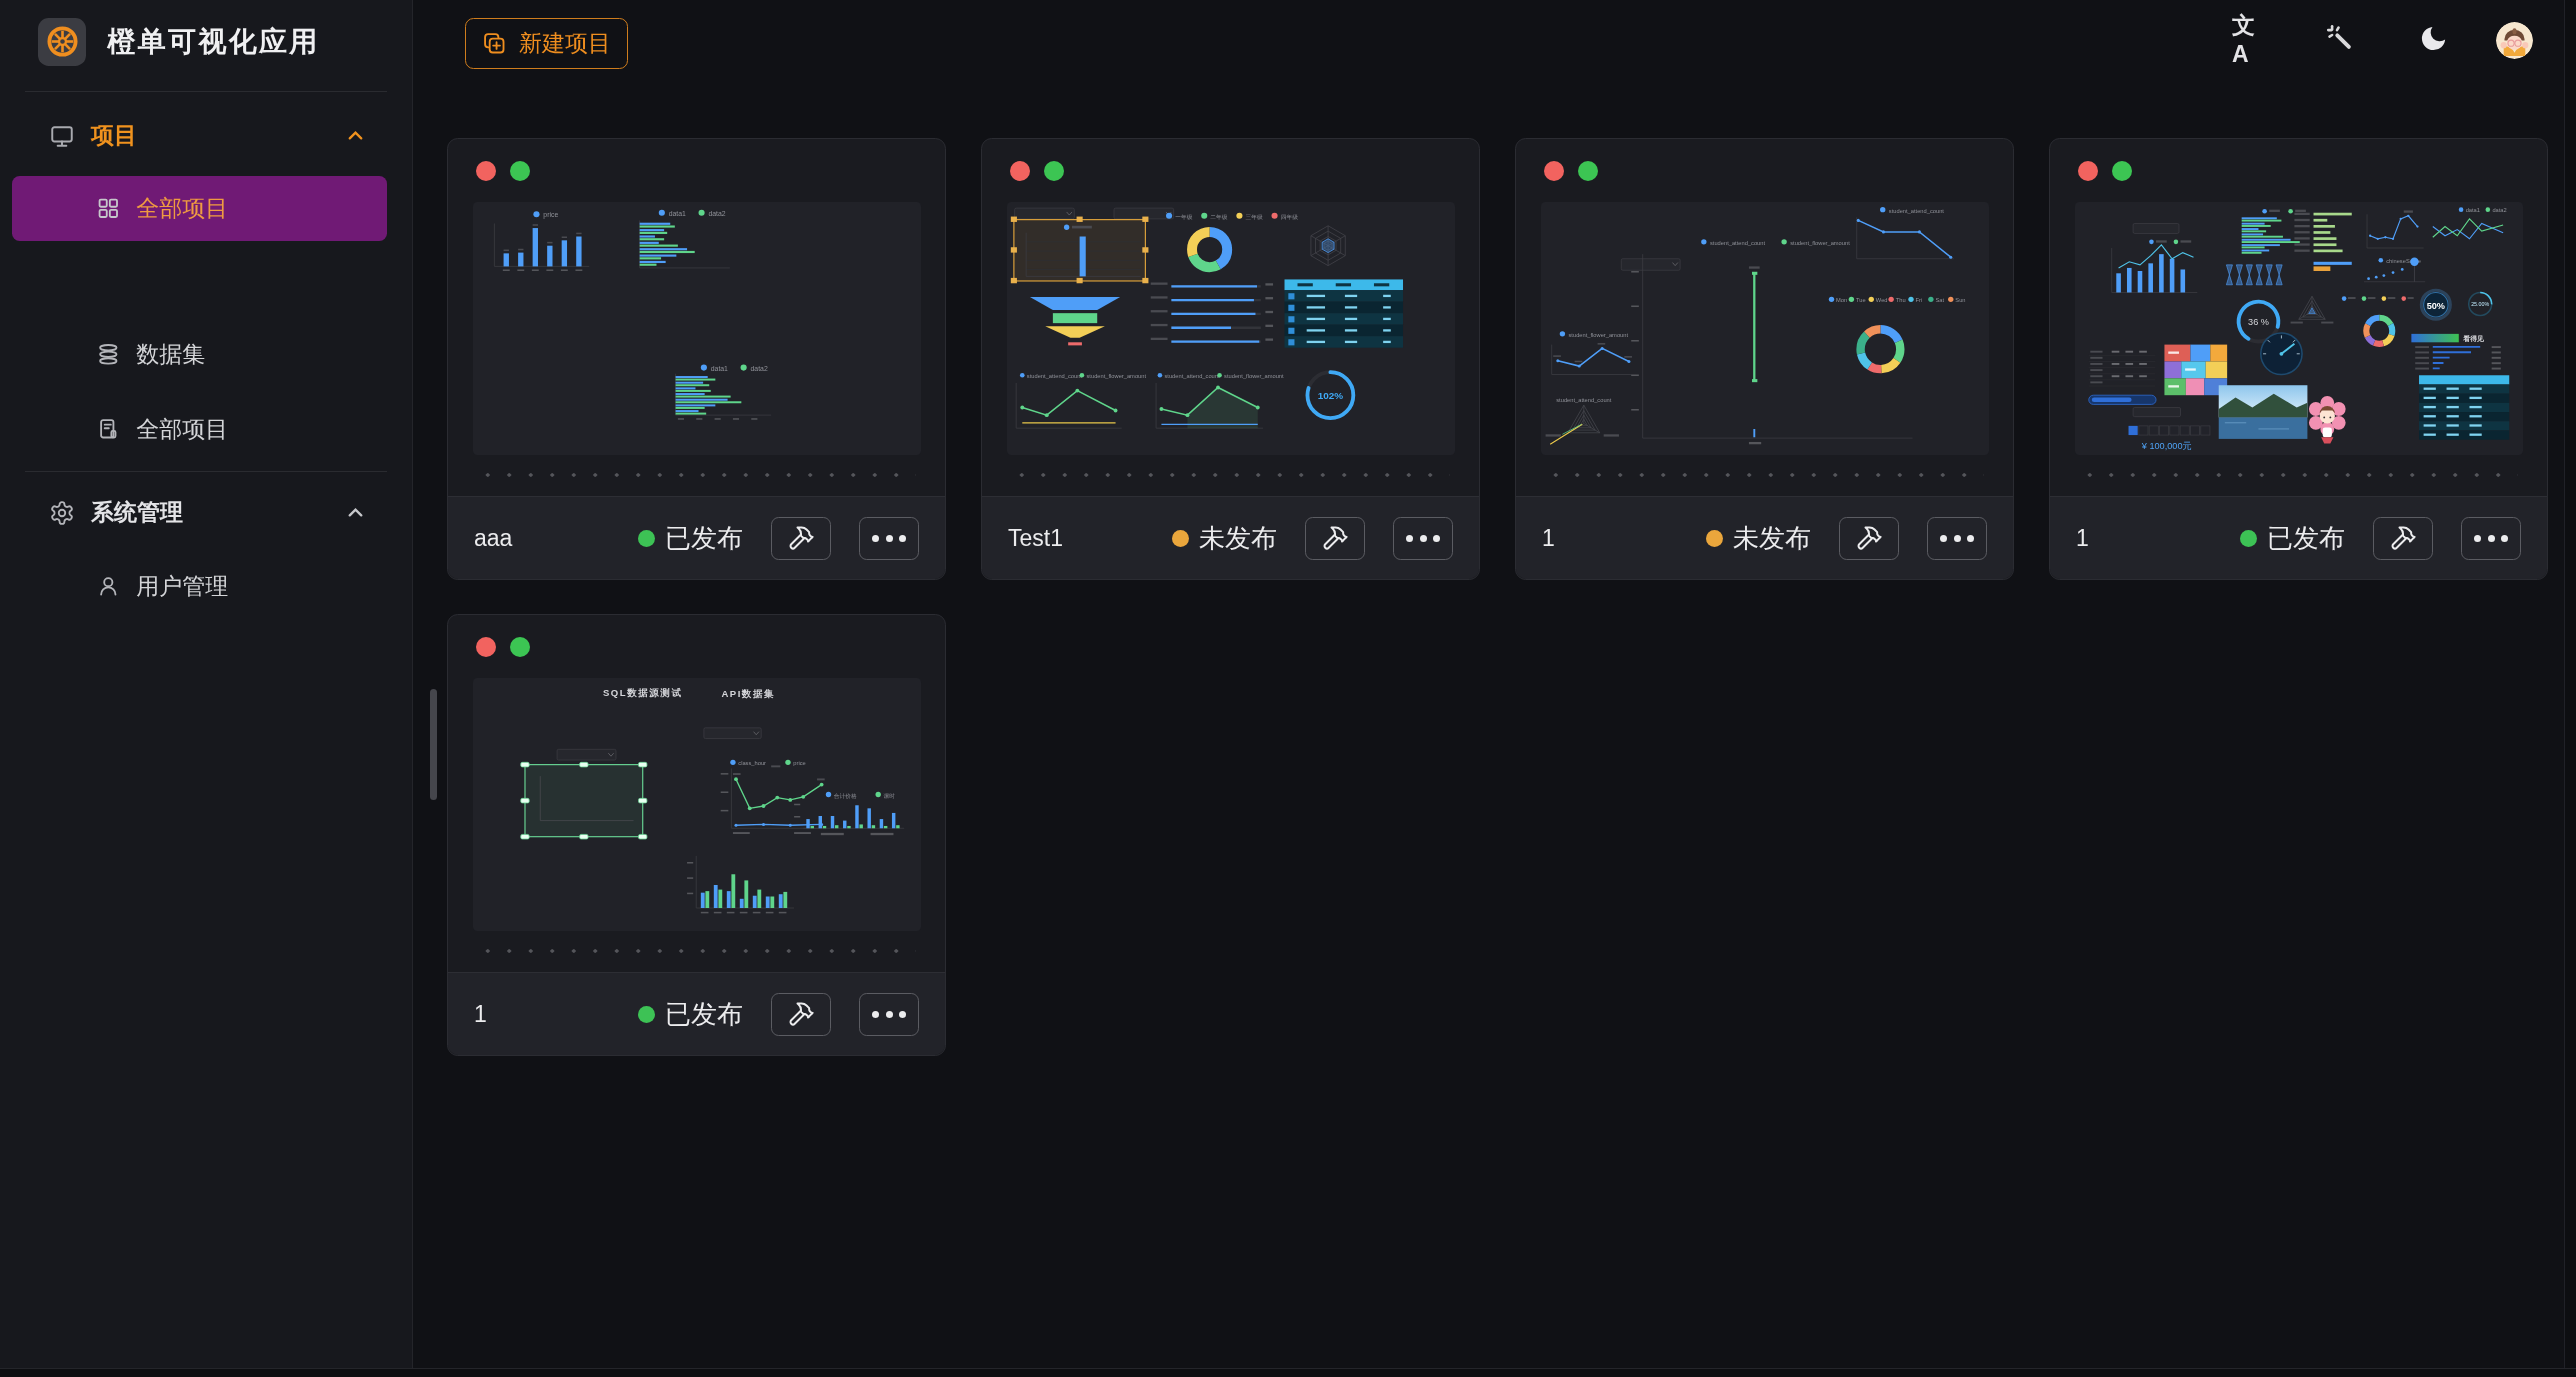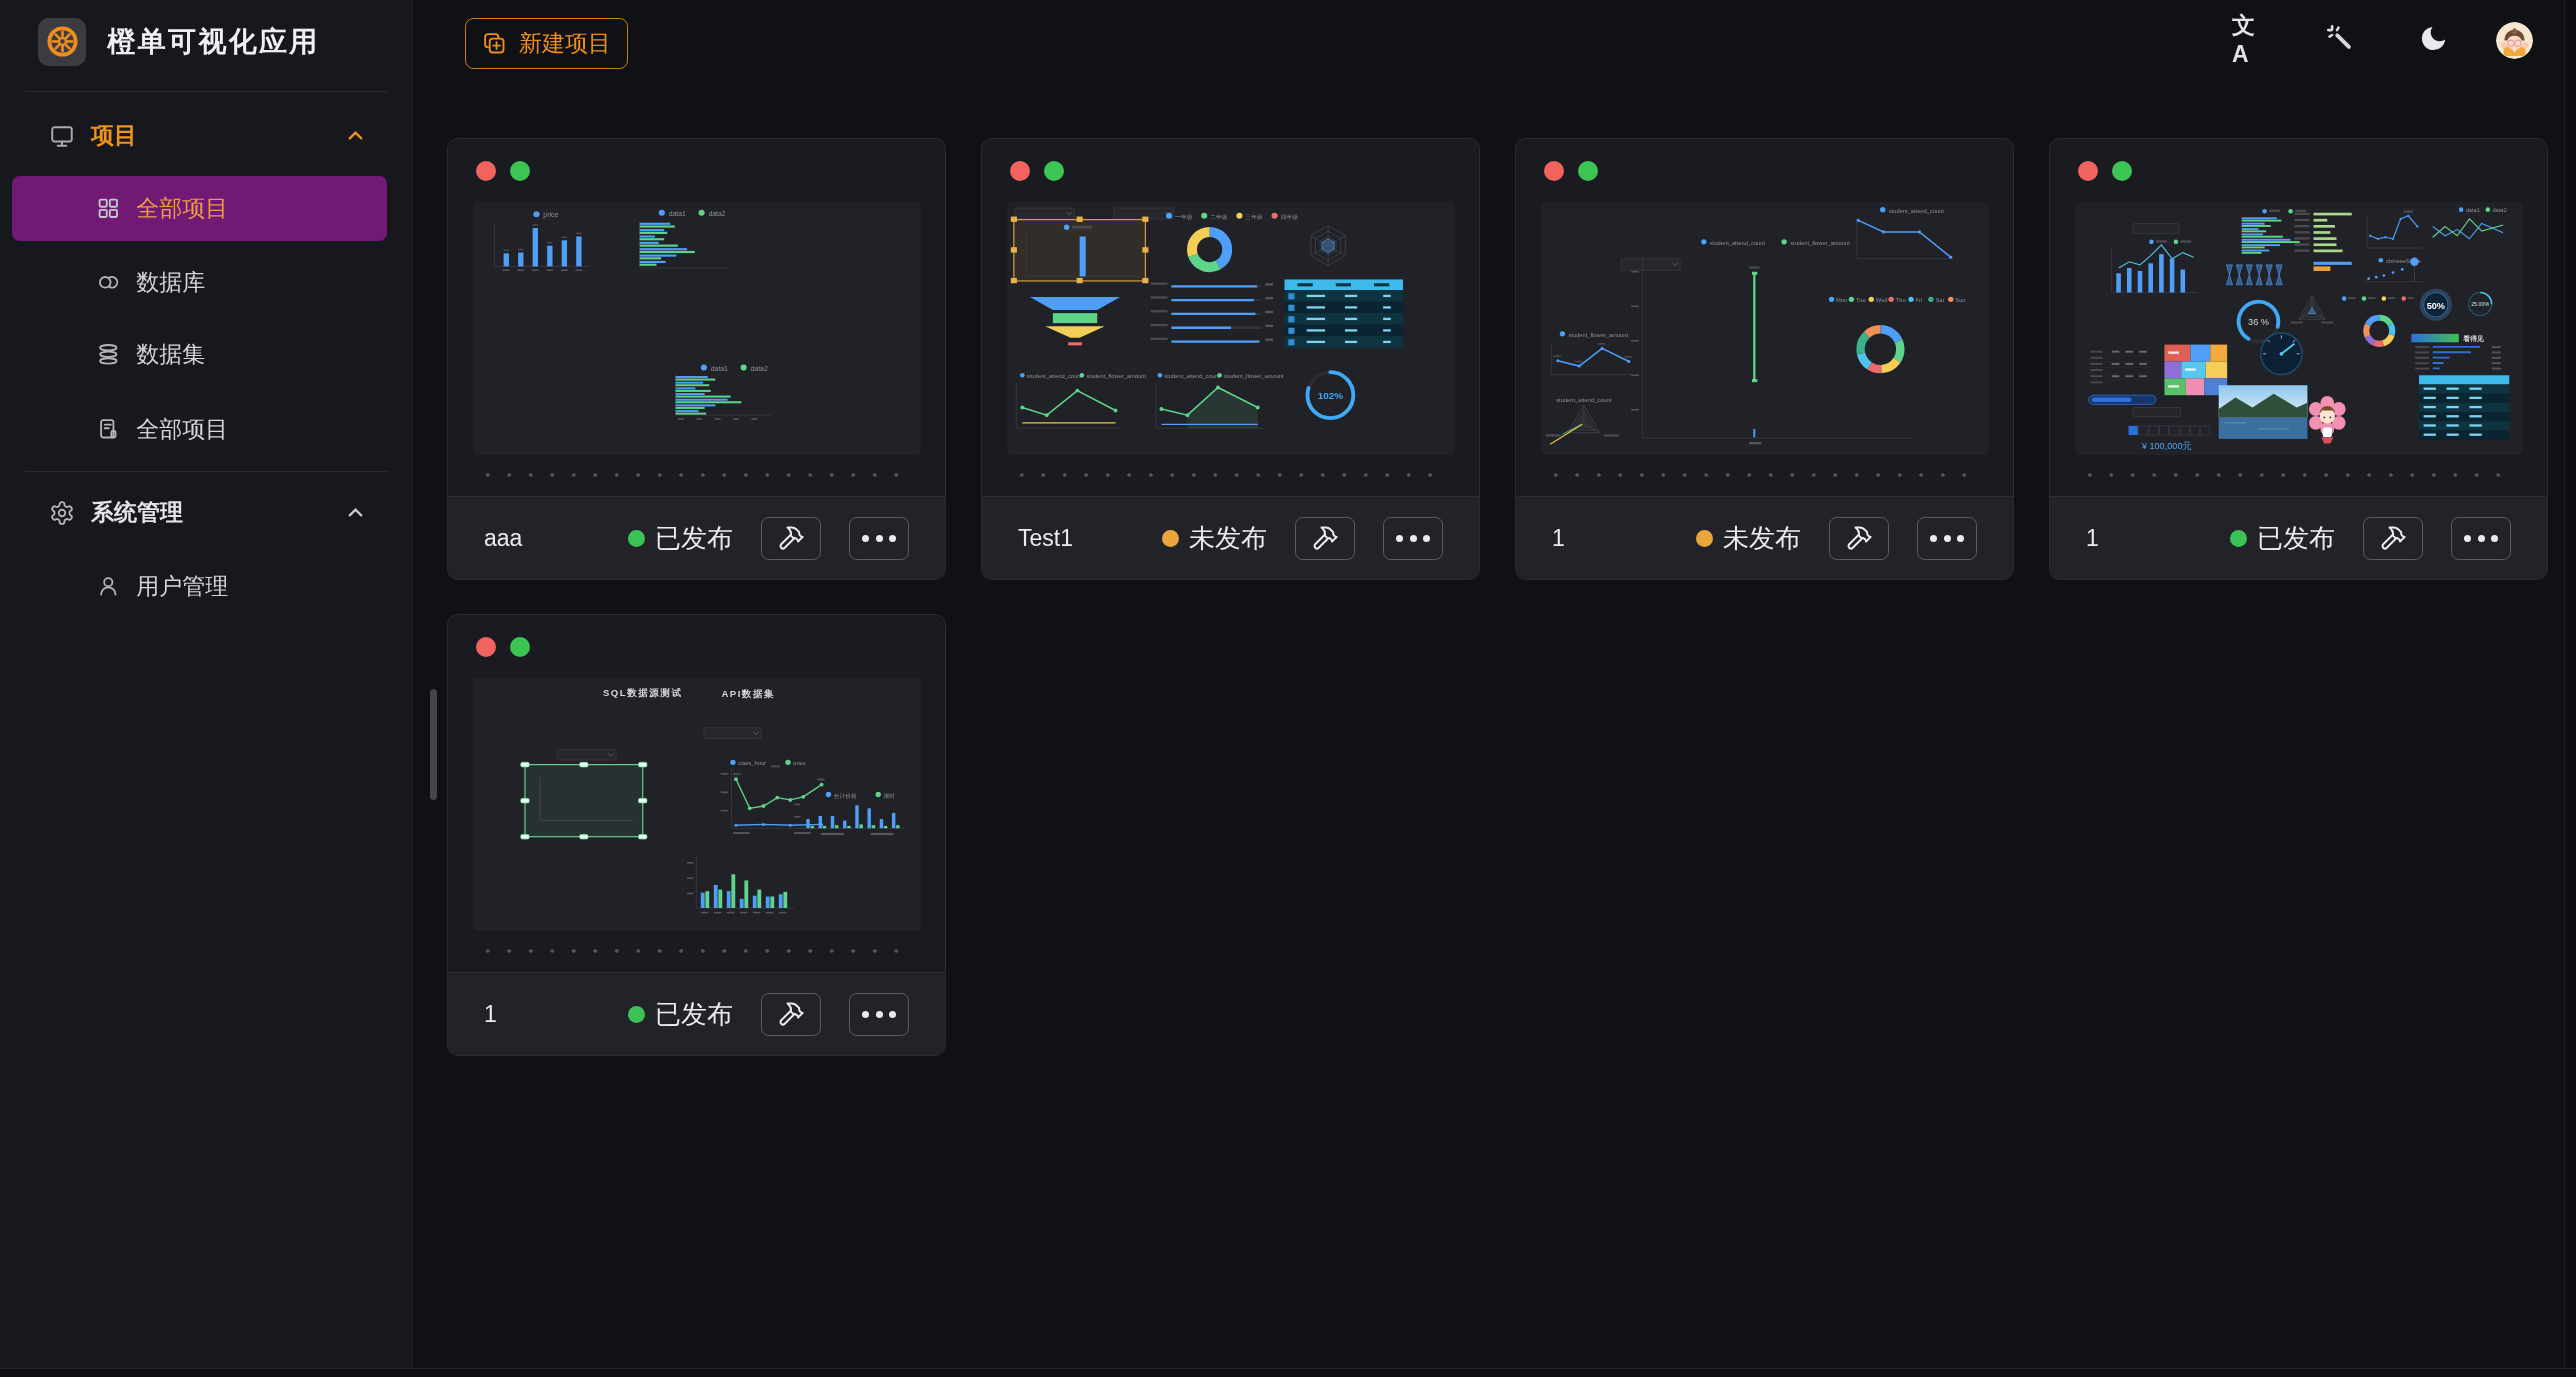--- a/index.html
+++ b/index.html
@@ -53,21 +53,21 @@
   .tdot { width:20px; height:20px; border-radius:50%; }
   .tdot.red { background:#f2635f; } .tdot.grn { background:#3cc553; }
   .thumb { position:absolute; left:24.6px; top:63px; width:448px; height:253px;
     background:#212228; border-radius:4.6px; overflow:hidden; cursor:pointer; }
   .th { width:100%; height:100%; display:block; }
   .ruler { position:absolute; left:29px; right:29px; top:333px; height:6.1px;
     background-image:radial-gradient(circle, #55565b 1.5px, transparent 2px);
     background-size:21.5px 6.1px; background-repeat:repeat-x; background-position:0 center; }
   .cfooter { position:absolute; left:0; right:0; bottom:0; height:83px;
     background:#222329; border-top:0.8px solid #2d2e34; border-radius:0 0 10.7px 10.7px;
-    display:flex; align-items:center; padding:0 36px; gap:28px; }
+    display:flex; align-items:center; padding:0 26px; gap:28px; }
   .ctitle { flex:1; font-size:23px; color:#ececee; }
   .status { display:flex; align-items:center; gap:10px; font-size:26px; color:#ececee; }
   .sdot { width:17px; height:17px; border-radius:50%; }
   .status.published .sdot { background:#3dc255; }
   .status.unpublished .sdot { background:#eaa63c; }
   .cbtn { width:60px; height:43px; border:1.5px solid #5b5c62; border-radius:7.7px;
     background:transparent; display:flex; align-items:center; justify-content:center;
     cursor:pointer; color:#ececee; }
   .edots { display:flex; gap:6.1px; }
   .edots span { width:7px; height:7px; border-radius:50%; background:#ececee; display:block; }
@@ -115,27 +115,20 @@
   <div class="sb-item active" style="top:176px">
     <svg class="it-icon" viewBox="0 0 24 24" fill="none" stroke="#c6c7cb" stroke-width="1.8">
       <rect x="3.5" y="3.5" width="7" height="7" rx="1.2"></rect>
         <rect x="13.5" y="3.5" width="7" height="7" rx="1.2"></rect>
       <rect x="3.5" y="13.5" width="7" height="7" rx="1.2"></rect>
         <rect x="13.5" y="13.5" width="7" height="7" rx="1.2"></rect>
     </svg>
     <span class="it-label">全部项目</span>
   </div>
 
-  <div class="sb-item" style="top:250px">
-    <svg class="it-icon" viewBox="0 0 24 24" fill="none" stroke="#b4b5ba" stroke-width="1.8">
-      <circle cx="9" cy="12" r="5.2"></circle>
-        <path d="M12.5 7.8a5.2 5.2 0 1 1 0 8.4"></path>
-    </svg>
-    <span class="it-label">数据库</span>
-  </div>
 
   <div class="sb-item" style="top:322px">
     <svg class="it-icon" viewBox="0 0 24 24" fill="none" stroke="#b4b5ba" stroke-width="1.8">
       <ellipse cx="12" cy="5.5" rx="8" ry="2.6"></ellipse>
         <ellipse cx="12" cy="12" rx="8" ry="2.6"></ellipse>
         <ellipse cx="12" cy="18.5" rx="8" ry="2.6"></ellipse>
     </svg>
     <span class="it-label">数据集</span>
   </div>
 

